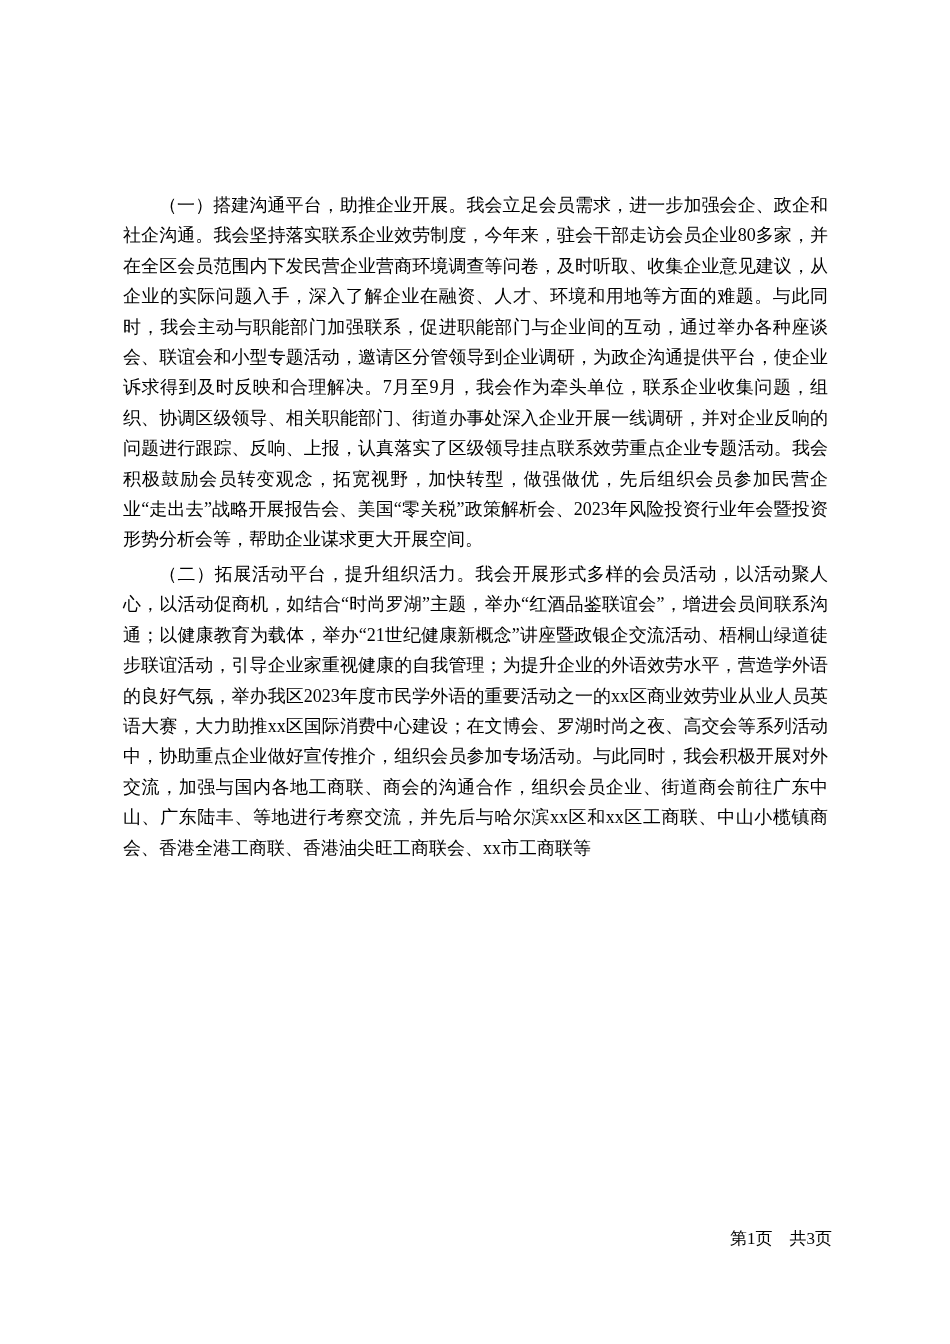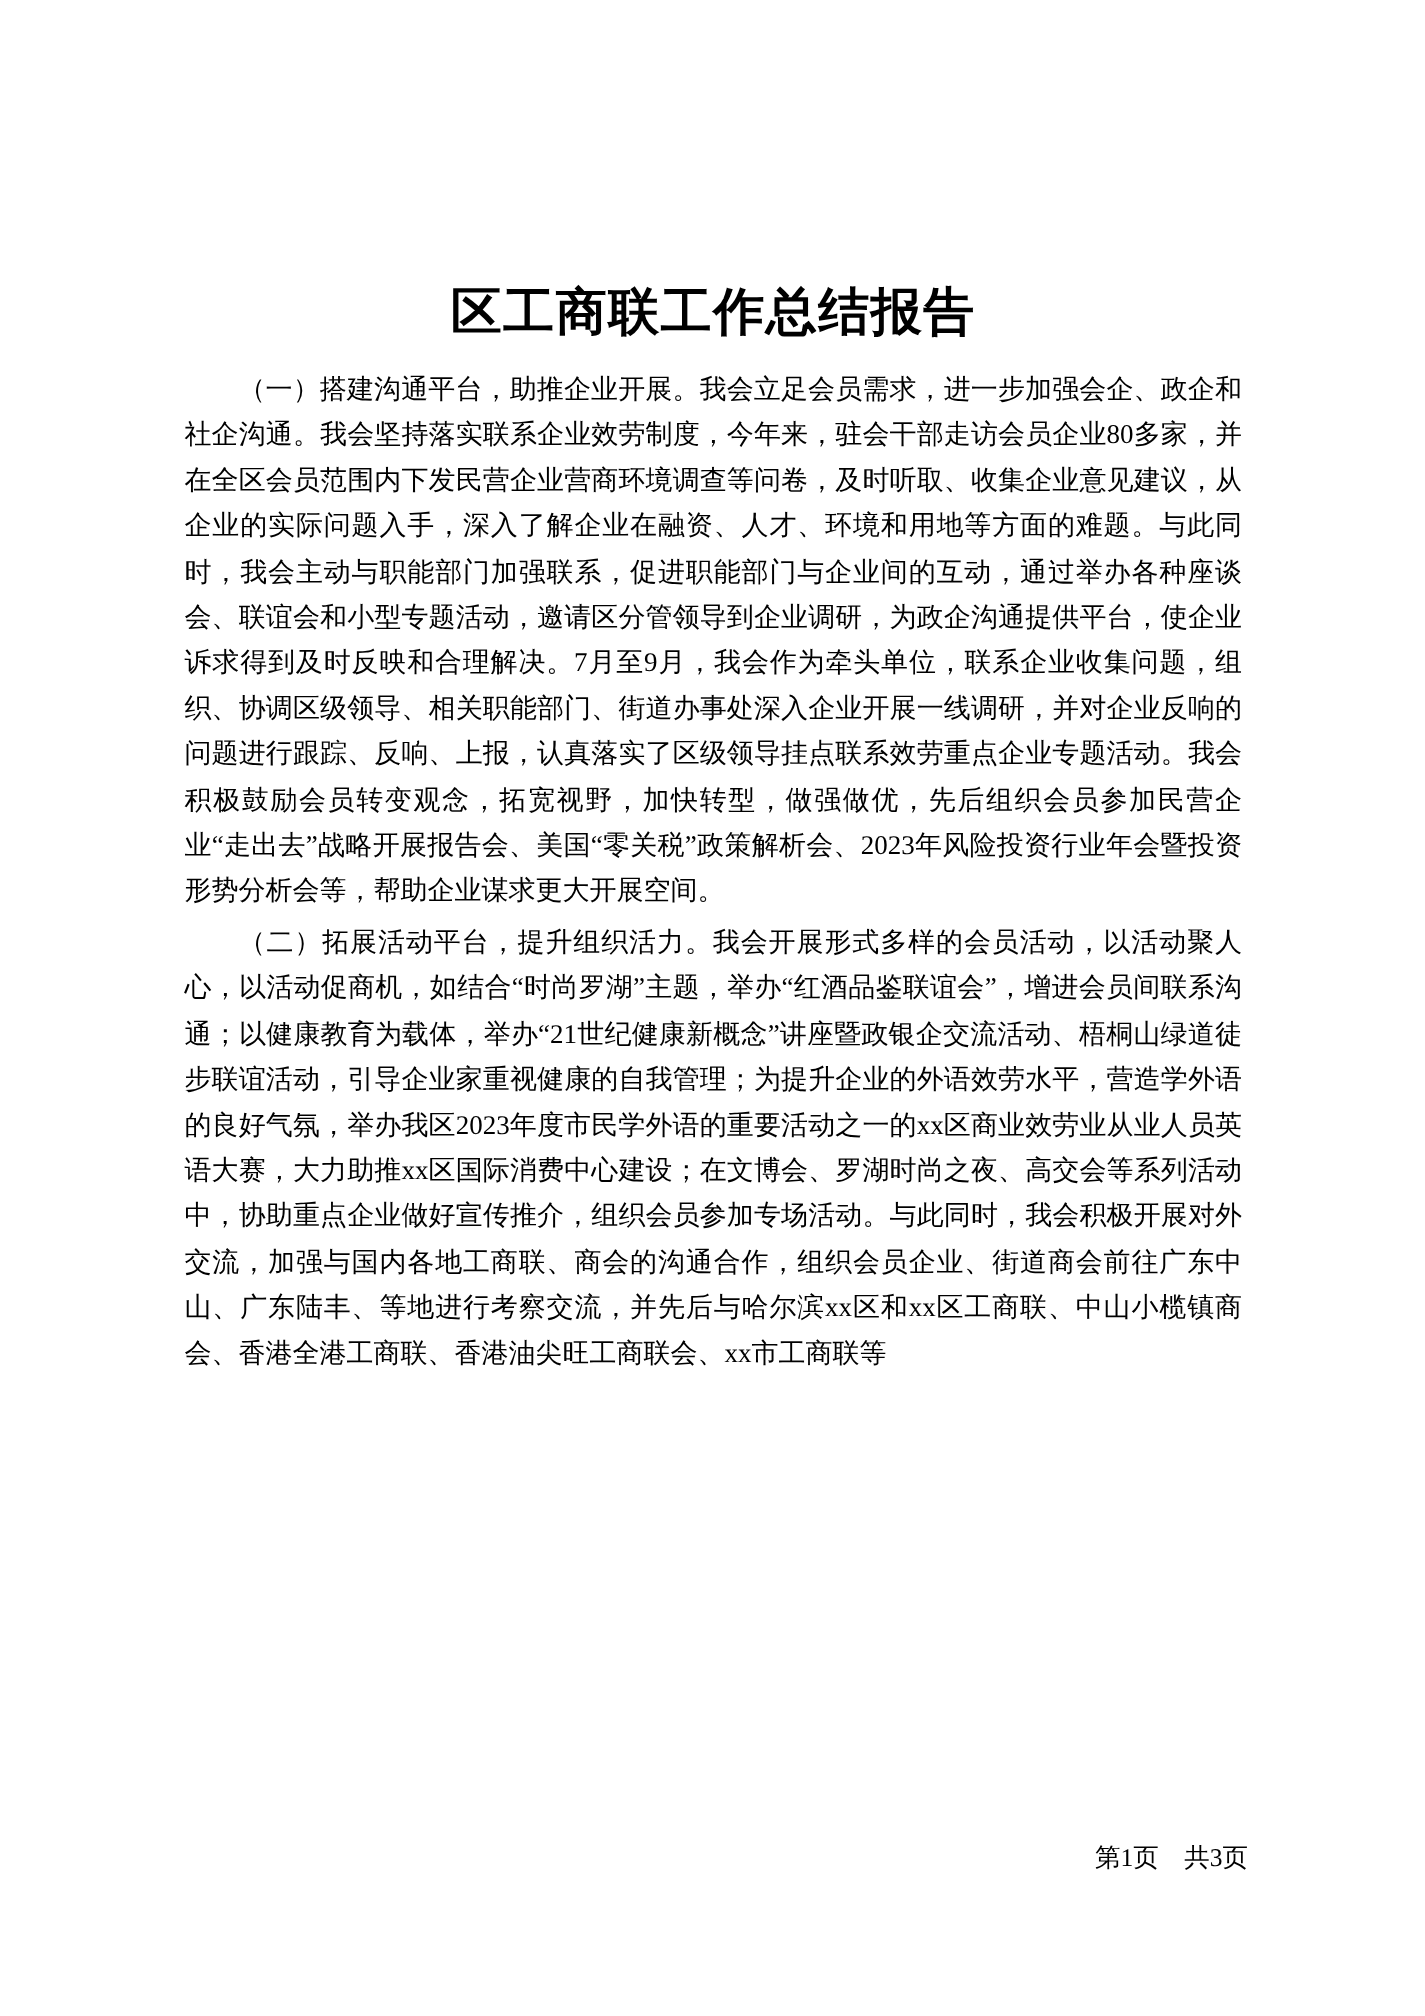--- a/index.html
+++ b/index.html
@@ -54,20 +54,19 @@
       font-size: 17px;
       line-height: 22px;
       text-align: center;
     }
   </style>
 </head>
 <body>
 
 <div class="page">
   <div class="content">
-    <h1 class="doc-title">区工商联工作总结报告</h1>
     <p class="para">（一）搭建沟通平台，助推企业开展。我会立足会员需求，进一步加强会企、政企和社企沟通。我会坚持落实联系企业效劳制度，今年来，驻会干部走访会员企业80多家，并在全区会员范围内下发民营企业营商环境调查等问卷，及时听取、收集企业意见建议，从企业的实际问题入手，深入了解企业在融资、人才、环境和用地等方面的难题。与此同时，我会主动与职能部门加强联系，促进职能部门与企业间的互动，通过举办各种座谈会、联谊会和小型专题活动，邀请区分管领导到企业调研，为政企沟通提供平台，使企业诉求得到及时反映和合理解决。7月至9月，我会作为牵头单位，联系企业收集问题，组织、协调区级领导、相关职能部门、街道办事处深入企业开展一线调研，并对企业反响的问题进行跟踪、反响、上报，认真落实了区级领导挂点联系效劳重点企业专题活动。我会积极鼓励会员转变观念，拓宽视野，加快转型，做强做优，先后组织会员参加民营企业“走出去”战略开展报告会、美国“零关税”政策解析会、2023年风险投资行业年会暨投资形势分析会等，帮助企业谋求更大开展空间。</p>
     <p class="para">（二）拓展活动平台，提升组织活力。我会开展形式多样的会员活动，以活动聚人心，以活动促商机，如结合“时尚罗湖”主题，举办“红酒品鉴联谊会”，增进会员间联系沟通；以健康教育为载体，举办“21世纪健康新概念”讲座暨政银企交流活动、梧桐山绿道徒步联谊活动，引导企业家重视健康的自我管理；为提升企业的外语效劳水平，营造学外语的良好气氛，举办我区2023年度市民学外语的重要活动之一的xx区商业效劳业从业人员英语大赛，大力助推xx区国际消费中心建设；在文博会、罗湖时尚之夜、高交会等系列活动中，协助重点企业做好宣传推介，组织会员参加专场活动。与此同时，我会积极开展对外交流，加强与国内各地工商联、商会的沟通合作，组织会员企业、街道商会前往广东中山、广东陆丰、等地进行考察交流，并先后与哈尔滨xx区和xx区工商联、中山小榄镇商会、香港全港工商联、香港油尖旺工商联会、xx市工商联等</p>
   </div>
   <div class="footer">
     <span>第1页　共3页</span>
   </div>
 </div>
 
 </body></html>

